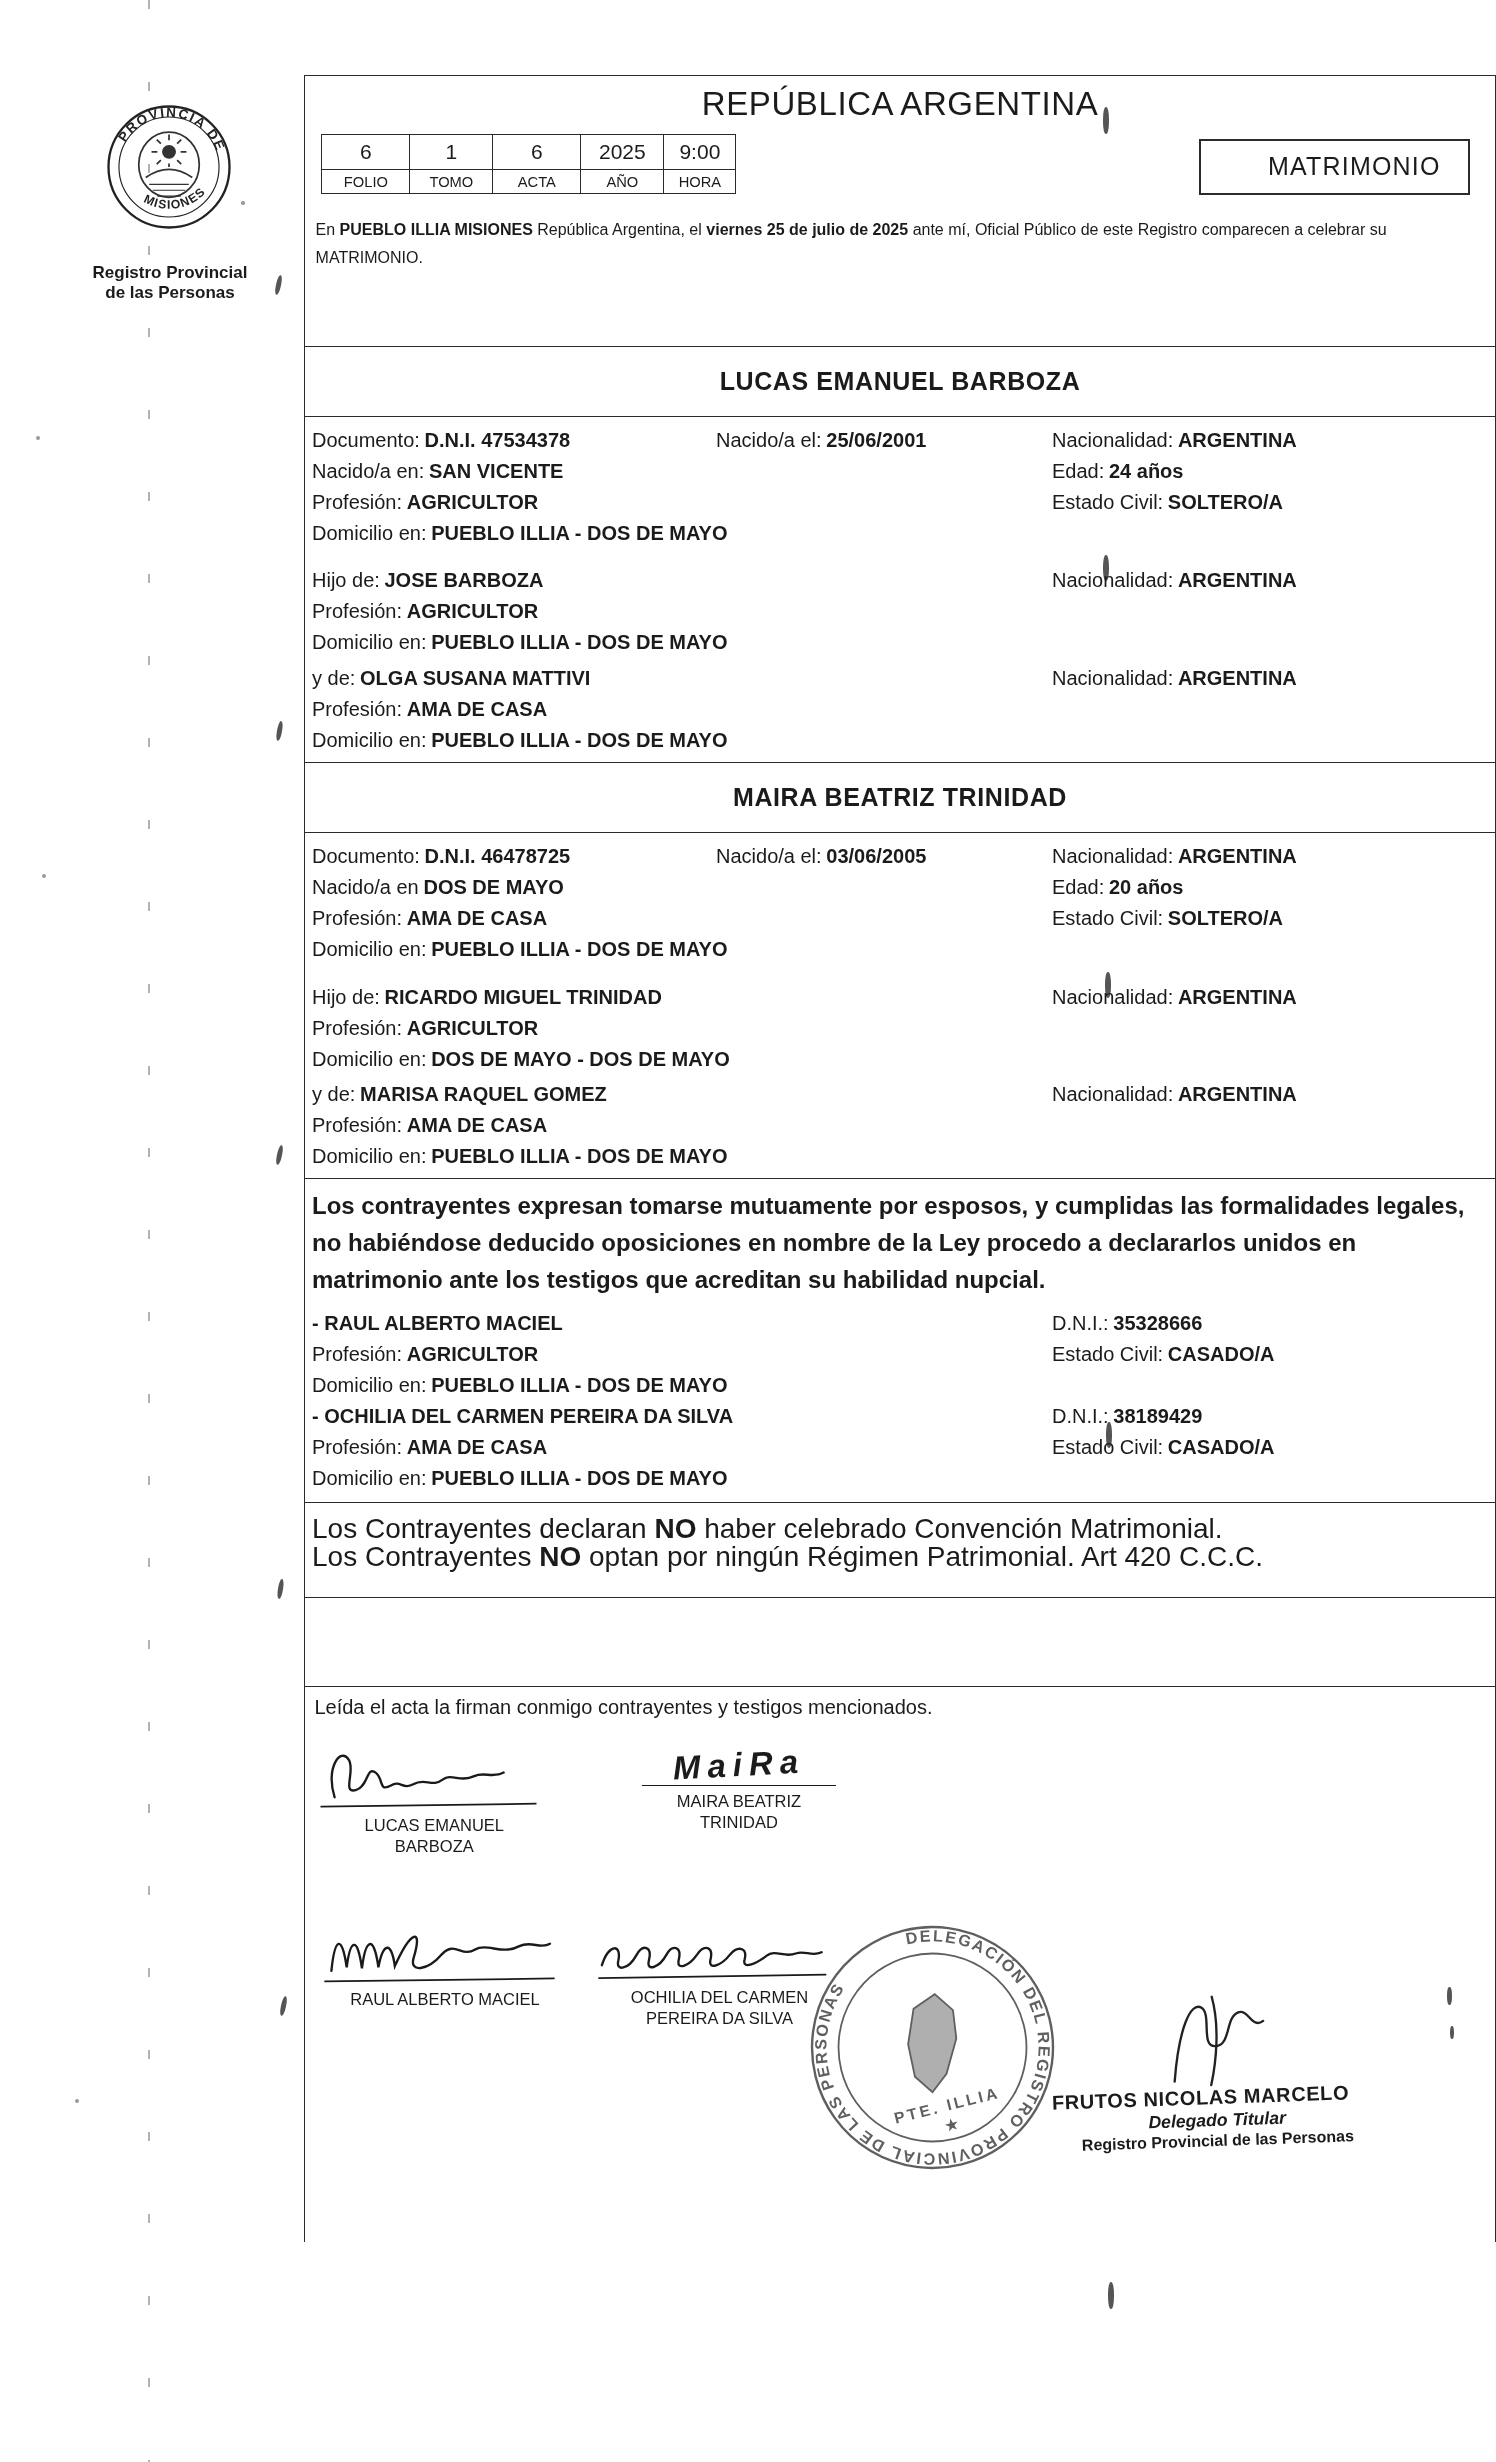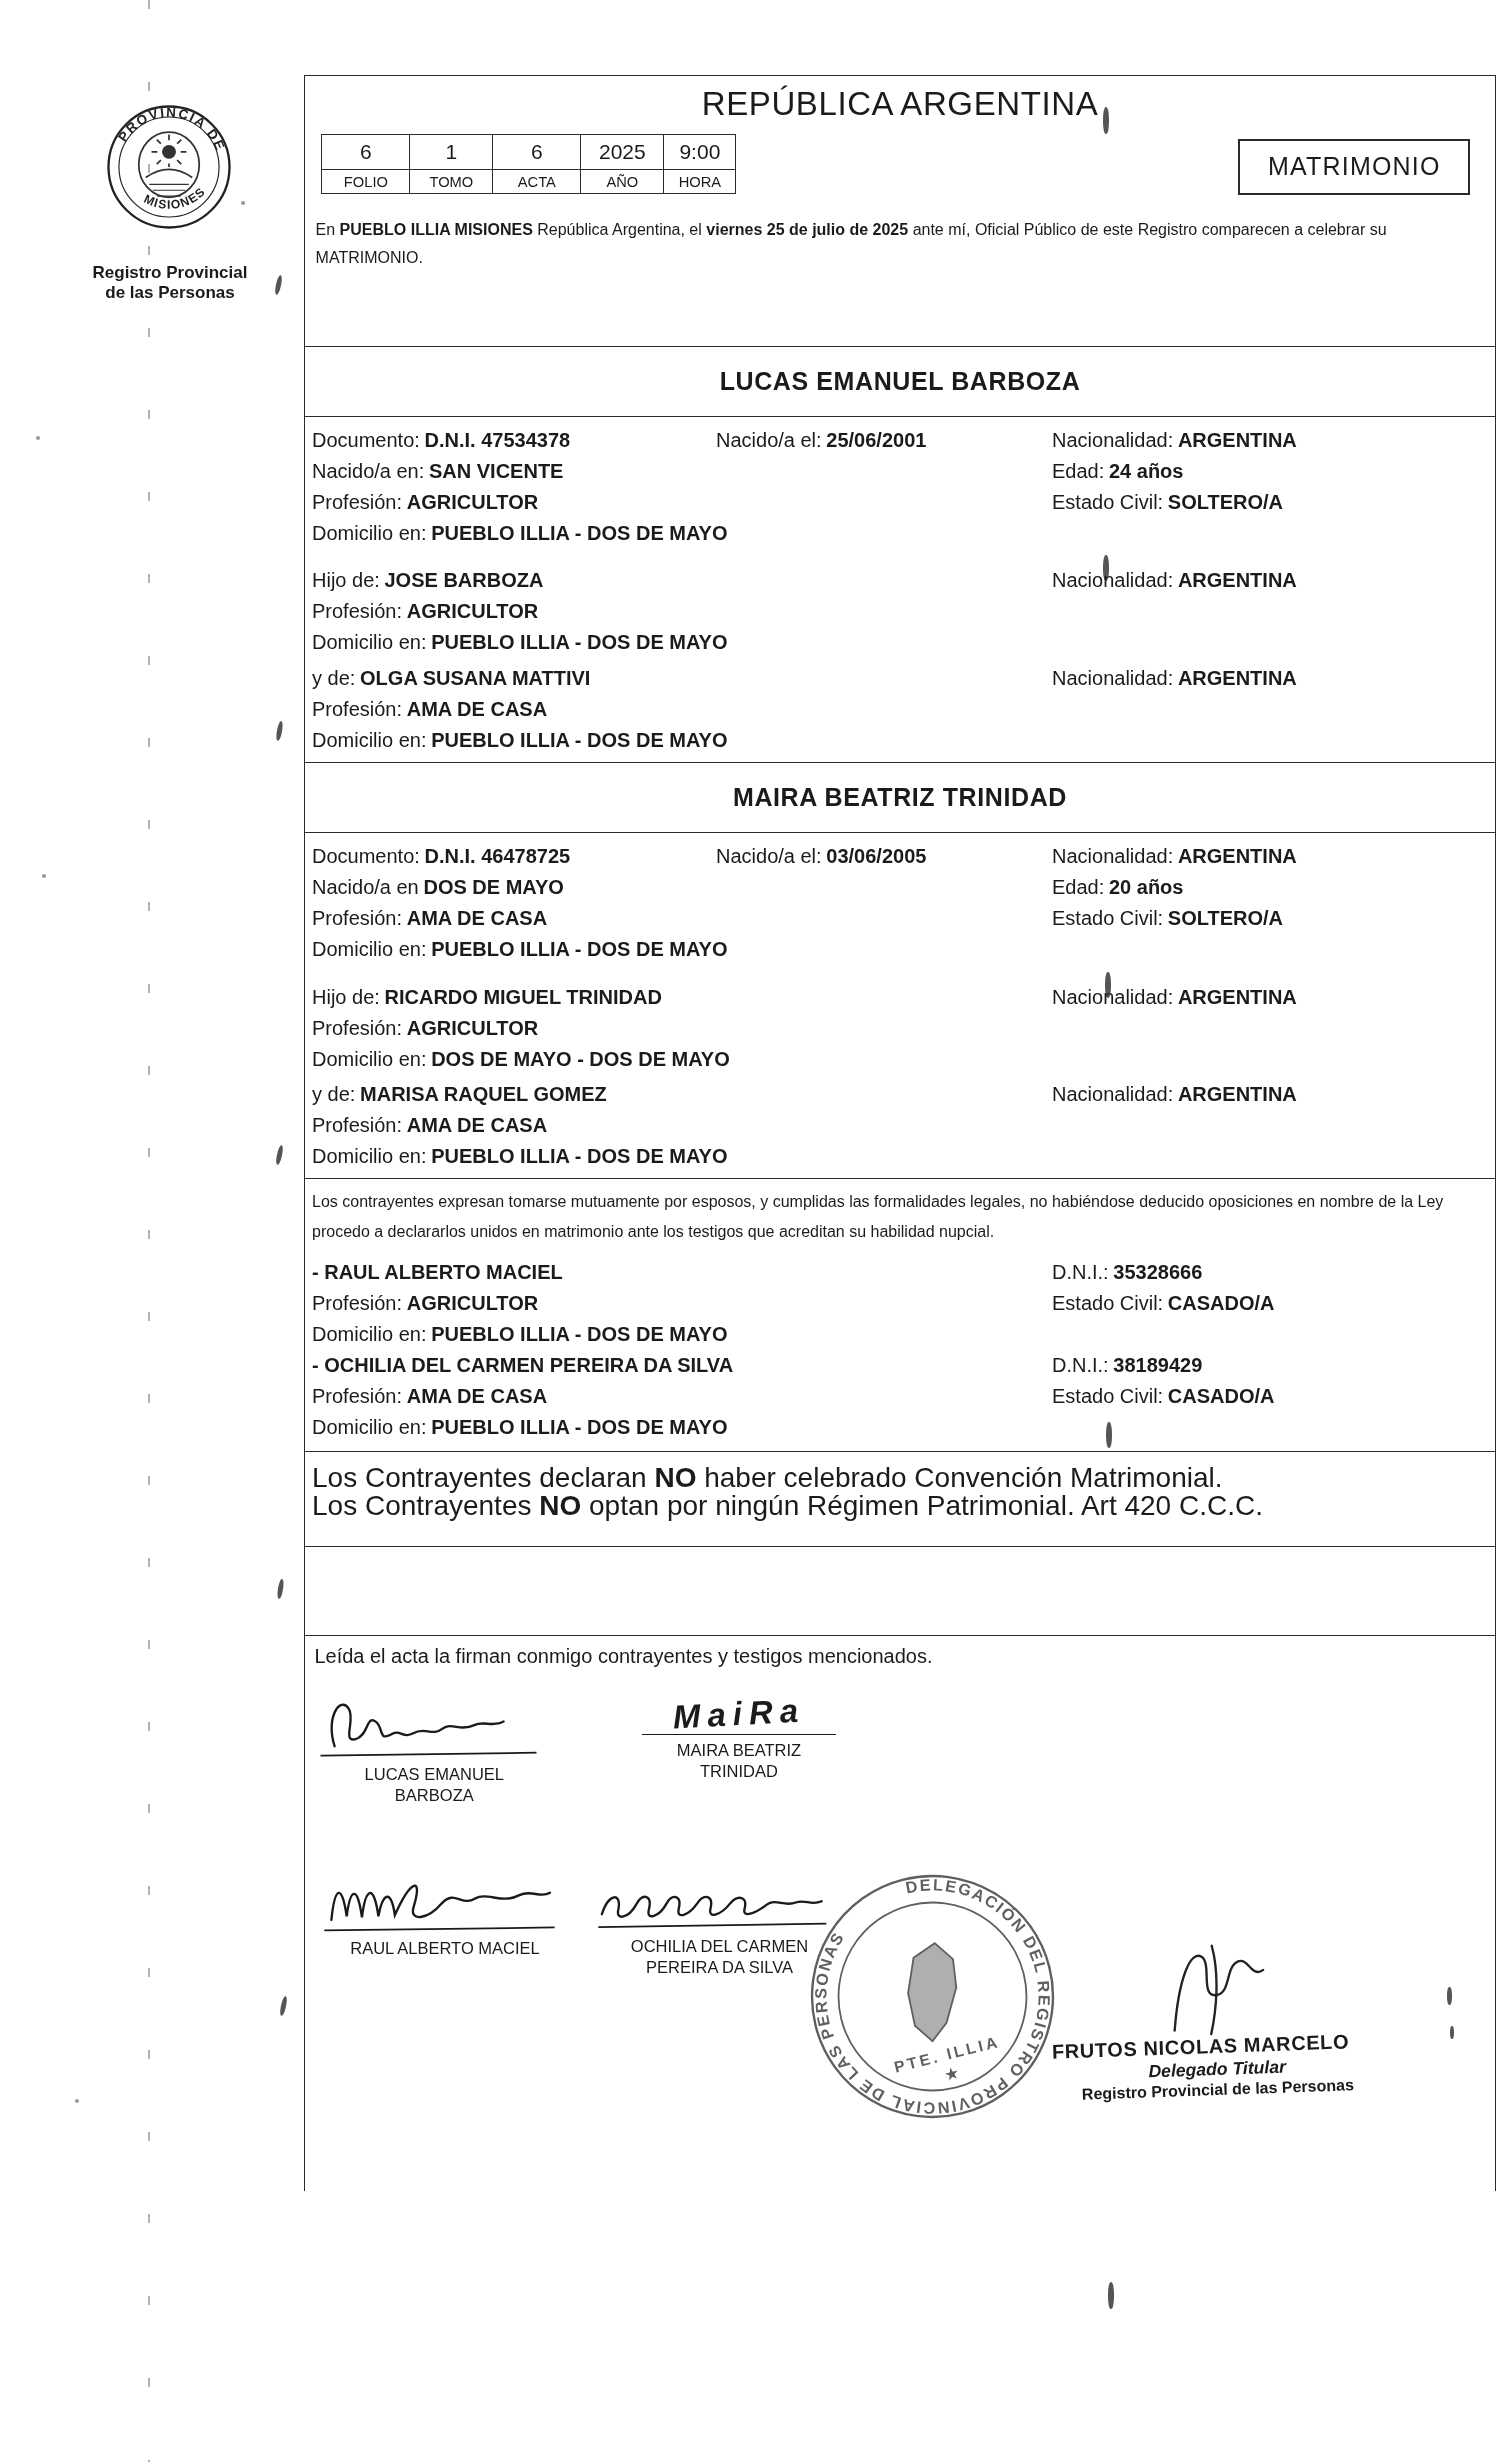--- a/index.html
+++ b/index.html
@@ -19,34 +19,34 @@
   .hdr-section{padding:7px 8.2px 74px 8.2px;}
   .title{text-align:center;font-size:33px;letter-spacing:0.6px;margin-top:2.4px;}
   .hdr-row{display:flex;justify-content:space-between;align-items:flex-start;
         margin-top:10.6px;padding:0 16.5px 0 8.2px;}
   table.reg{border-collapse:collapse;}
   table.reg td{border:1.8px solid #2b2b2b;text-align:center;padding:0;}
   table.reg .val td{height:34px;font-size:21px;}
   table.reg .lab td{height:23.5px;font-size:14.7px;}
   .w1{width:87px}.w2{width:82px}.w3{width:87px}.w4{width:82px}.w5{width:71px}
   .matrimonio{border:2.4px solid #2b2b2b;width:228px;height:52px;display:flex;
-        align-items:center;justify-content:center;font-size:25px;letter-spacing:1.2px;margin-top:4.7px;}
+        align-items:center;justify-content:center;font-size:25px;letter-spacing:1.2px;margin-top:4.7px;padding-left:39px;}
   .intro{margin:21px 2.4px 0 2.4px;font-size:16px;line-height:28px;}
   .b{font-weight:700;}
   .name-hdr{border-top:1.8px solid #2b2b2b;border-bottom:1.8px solid #2b2b2b;
         text-align:center;font-weight:700;font-size:25px;padding:20px 0;letter-spacing:0.6px;}
   .pbox{padding:8.2px 0 5.9px 7px;}
   .frow{display:grid;grid-template-columns:404px 336px 1fr;align-items:baseline;
         line-height:31px;font-size:20px;white-space:nowrap;}
   .sp2{grid-column:1/3;}
   .v{font-weight:700;margin-left:4.7px;}
   .gap{height:16.5px;}
   .gap-s{height:4.7px;}
   .wit-box{border-top:1.8px solid #2b2b2b;padding:8.2px 5.9px 8.2px 7px;}
-  .para{font-size:16px;line-height:30px;margin:0 1.2px 9.4px 0;white-space:normal;}
+  .para{font-size:24px;line-height:37px;margin:0 1.2px 9.4px 0;white-space:normal;font-weight:bold;}
   .decl-box{border-top:1.8px solid #2b2b2b;padding:11.8px 7px 27px 7px;font-size:28px;}
   .decl-line{line-height:27px;}
   .decl-line + .decl-line{margin-top:1px;}
   .empty-box{border-top:1.8px solid #2b2b2b;border-bottom:1.8px solid #2b2b2b;height:88px;}
   .closing-area{position:relative;height:555px;}
   .closing{position:absolute;left:9.4px;top:9px;font-size:20px;}
   .sig{position:absolute;text-align:center;}
   .cap{font-size:16.5px;line-height:21px;margin-top:4.7px;}
   .script2{font-size:33px;font-style:italic;font-weight:600;letter-spacing:7px;
         transform:rotate(-3deg);padding-bottom:1.2px;}

